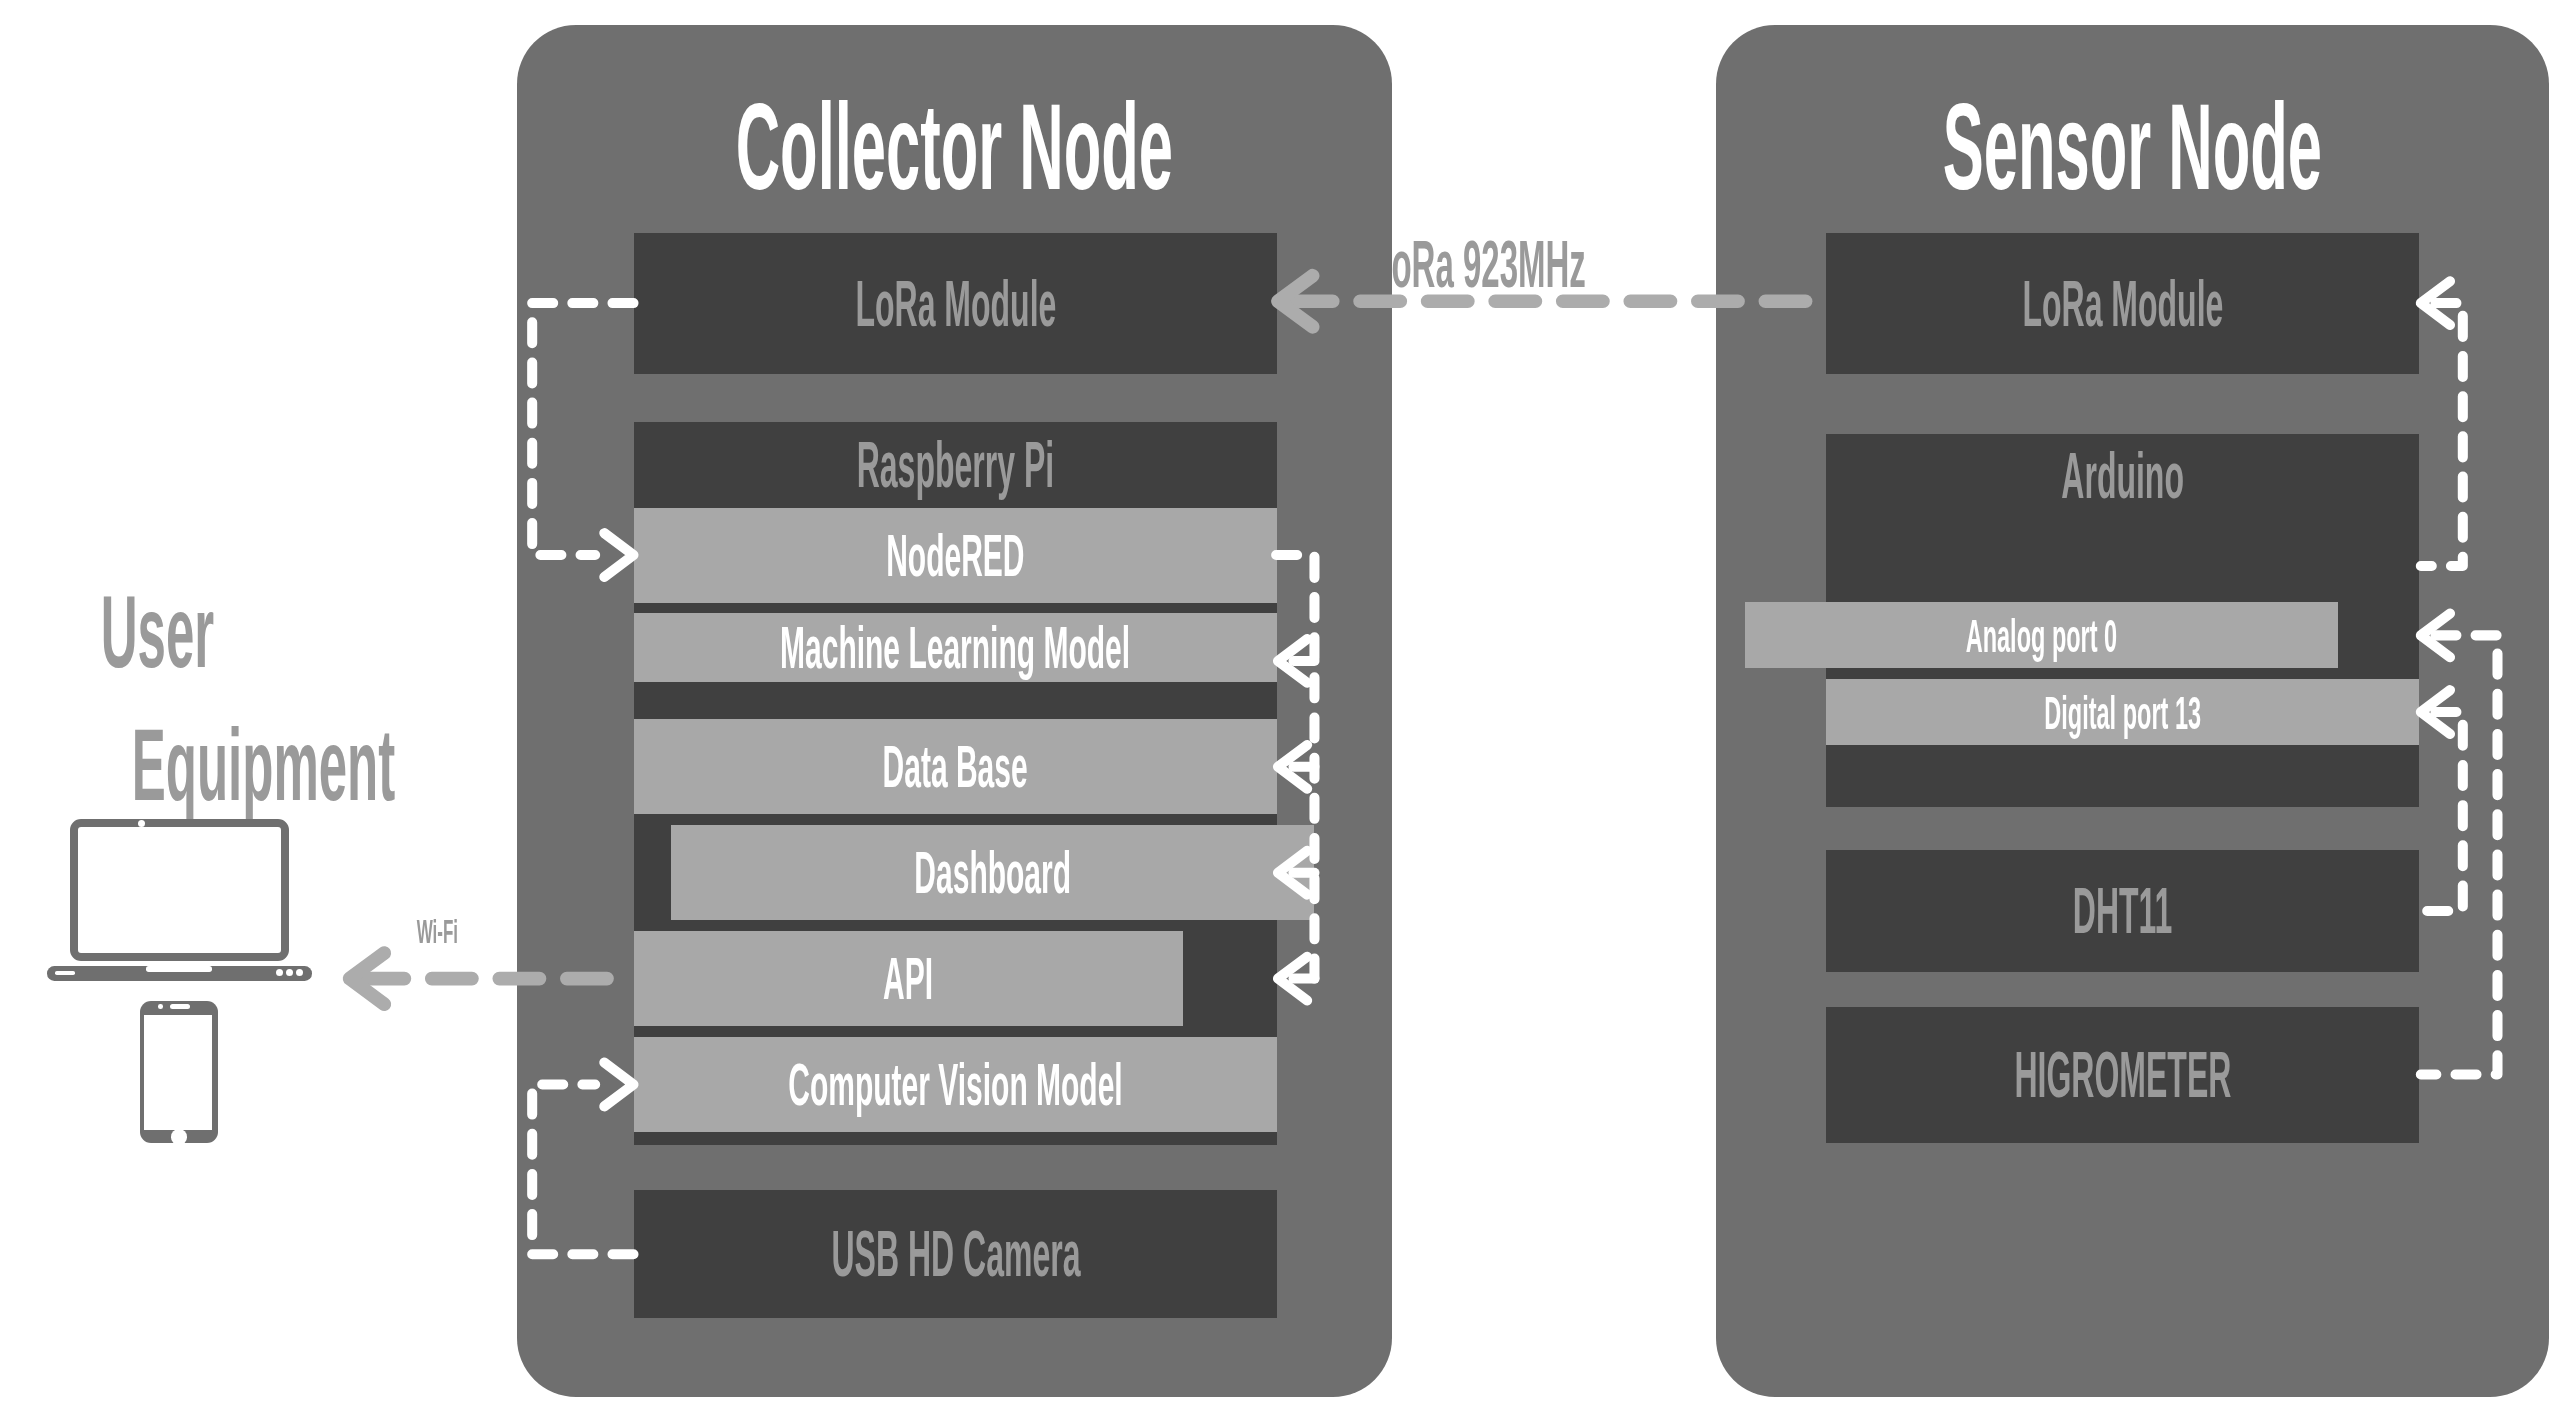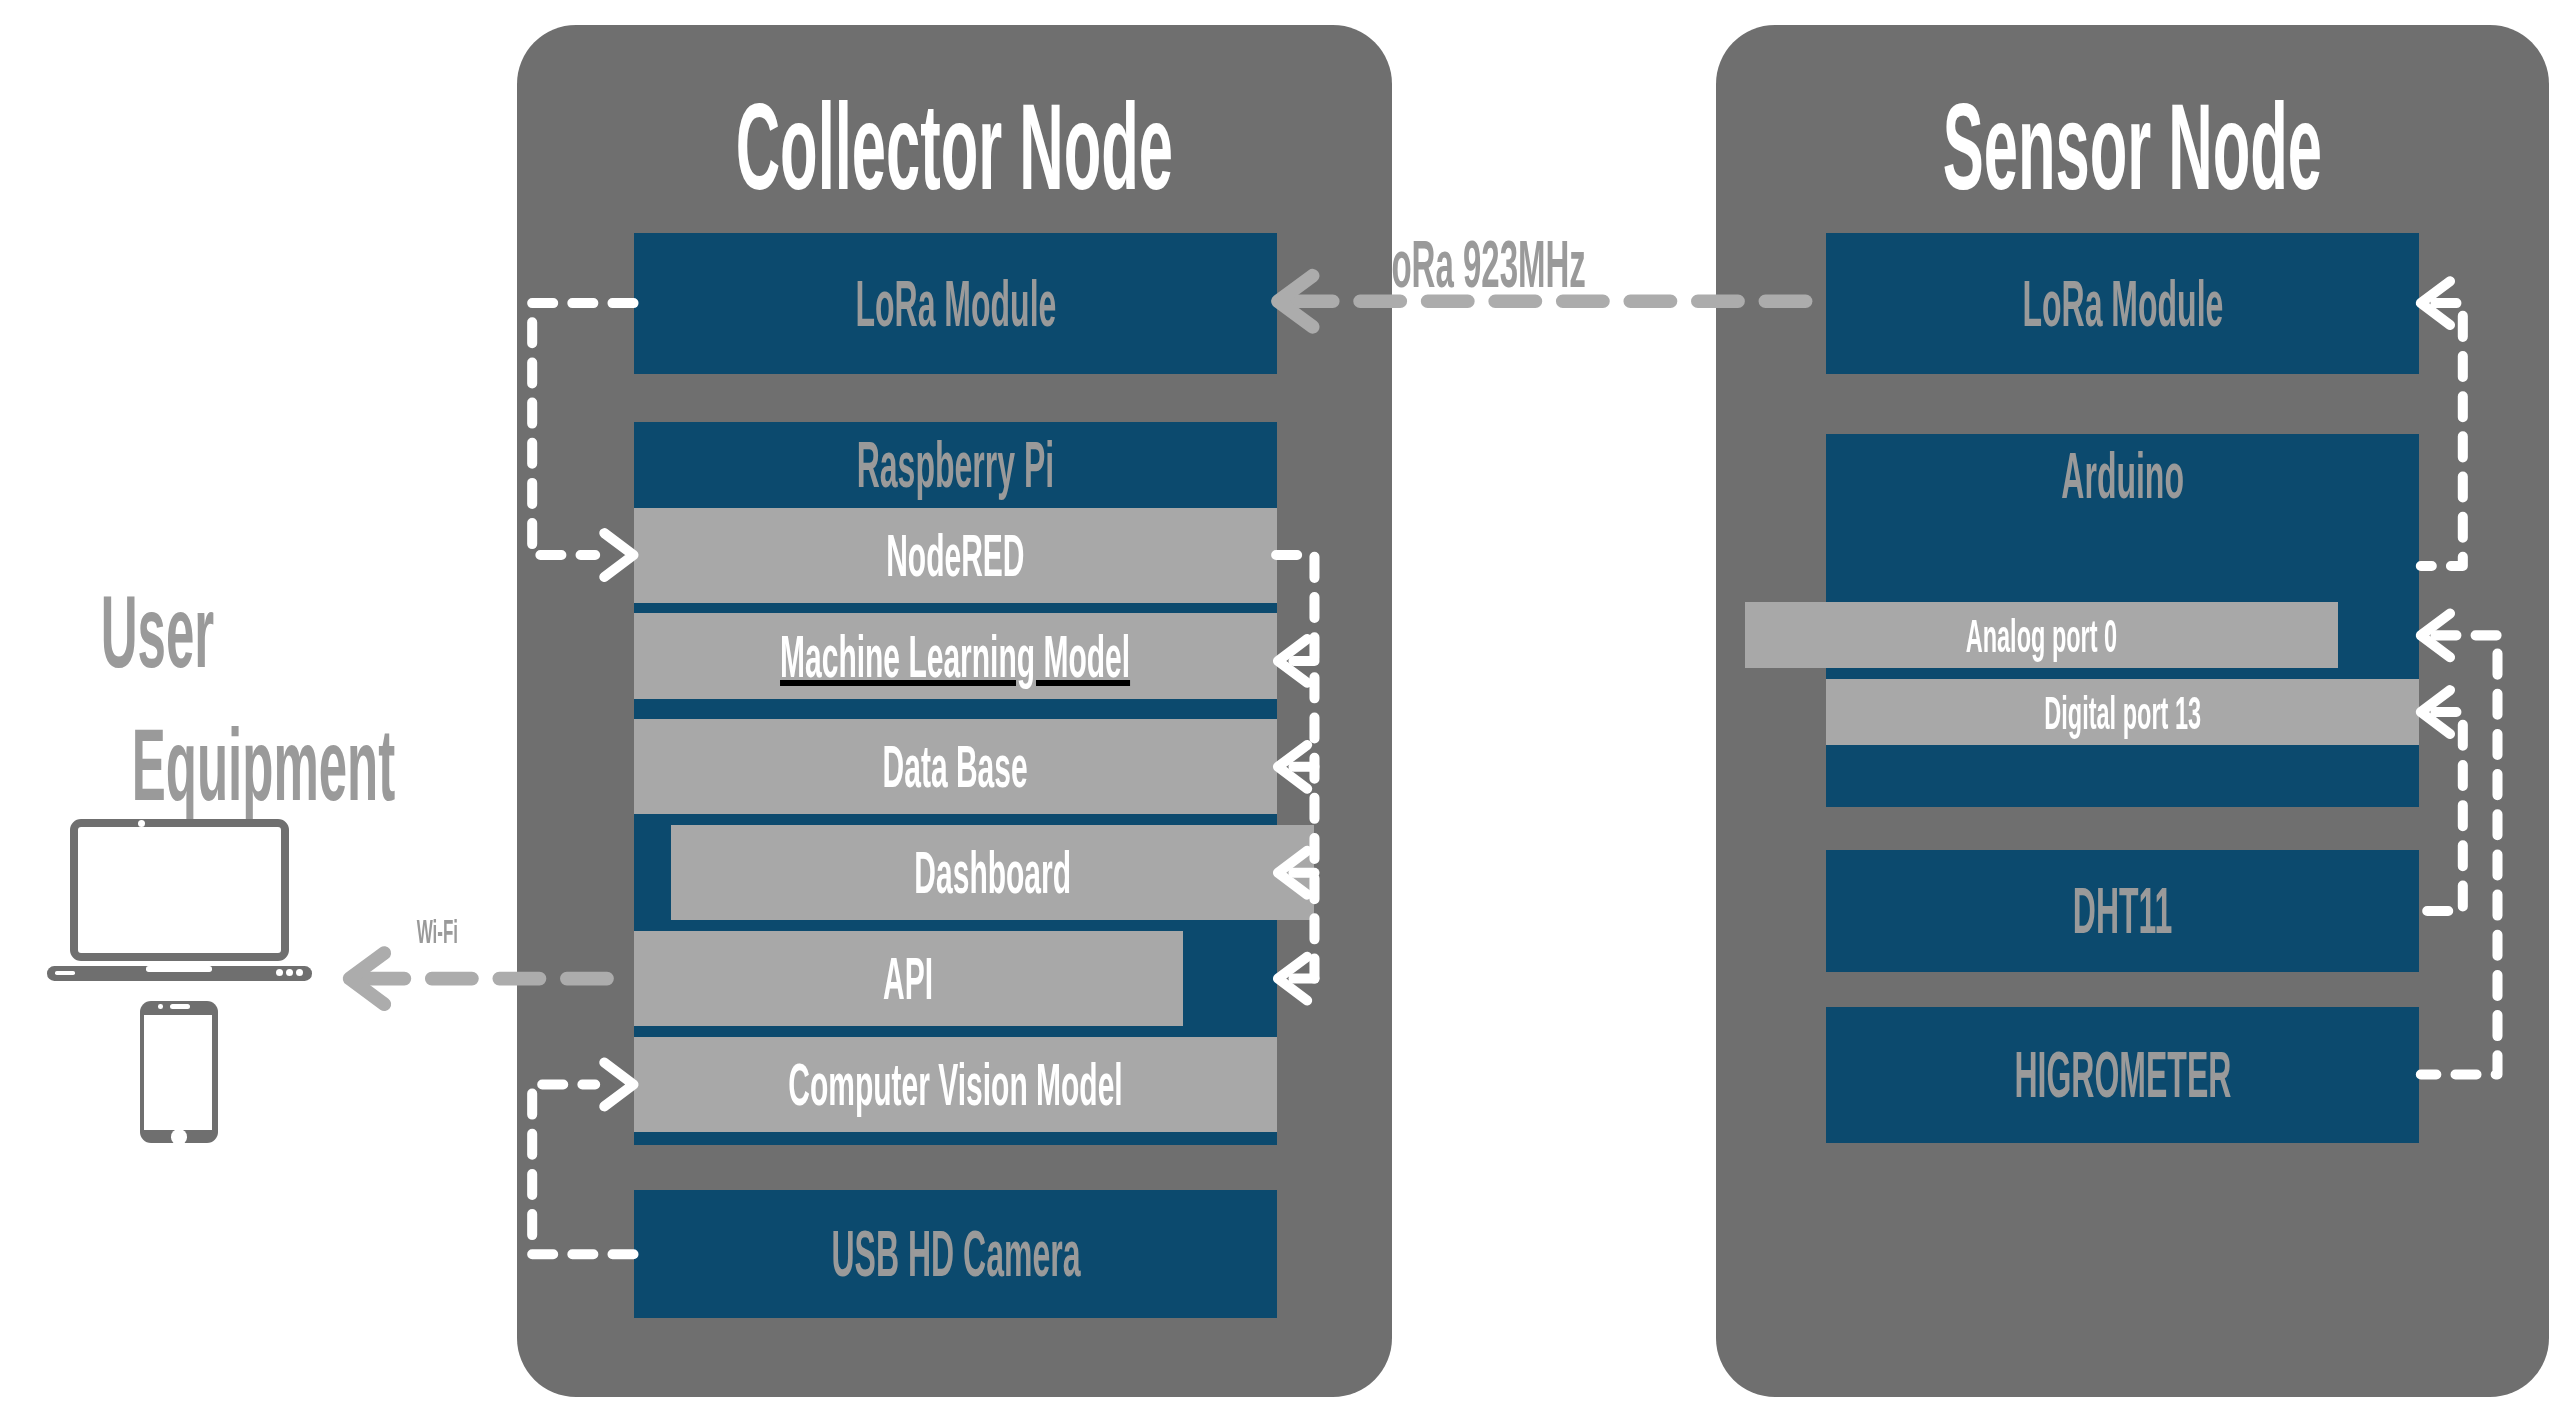--- a/index.html
+++ b/index.html
@@ -3,21 +3,21 @@
 <meta charset="utf-8">
 <style>
   html,body{margin:0;padding:0;background:#ffffff;}
   .canvas{
     position:relative;width:2576px;height:1425px;background:#ffffff;
     font-family:"Liberation Sans",sans-serif;overflow:hidden;
   }
   .abs{position:absolute;}
   .node{background:#6f6f6f;border-radius:59px;}
   .flexc{display:flex;align-items:center;justify-content:center;}
-  .wbox{background:#0c4a6e;}
+  .wbox{background:#404040;}
   .band{background:#a8a8a8;}
   .cond{display:inline-block;transform:scaleX(0.5);transform-origin:center;
         white-space:nowrap;font-weight:700;letter-spacing:0;}
   .gray-t{color:#9a9a9a;}
   .white-t{color:#ffffff;}
   .title-t{font-size:123px;}
   .box-t{font-size:64px;}
   .band-t{font-size:60px;}
   .port-t{font-size:47px;}
   .ue-t{font-size:102px;line-height:133px;text-align:center;}
@@ -71,21 +71,21 @@
   </div>
 
   <div class="abs wbox" style="left:634px;top:422px;width:643px;height:723px;"></div>
   <div class="abs flexc box-t" style="left:634px;top:422px;width:643px;height:86px;">
     <span class="cond gray-t">Raspberry Pi</span>
   </div>
 
   <div class="abs band flexc band-t" style="left:634px;top:508px;width:643px;height:95px;">
     <span class="cond white-t">NodeRED</span>
   </div>
-  <div class="abs band flexc band-t" style="left:634px;top:613px;width:643px;height:86px;text-decoration:underline;">
+  <div class="abs band flexc band-t" style="left:634px;top:613px;width:643px;height:69px;">
     <span class="cond white-t">Machine Learning Model</span>
   </div>
   <div class="abs band flexc band-t" style="left:634px;top:719px;width:643px;height:95px;">
     <span class="cond white-t">Data Base</span>
   </div>
   <div class="abs band flexc band-t" style="left:671px;top:825px;width:643px;height:95px;">
     <span class="cond white-t">Dashboard</span>
   </div>
   <div class="abs band flexc band-t" style="left:634px;top:931px;width:549px;height:95px;">
     <span class="cond white-t">API</span>

